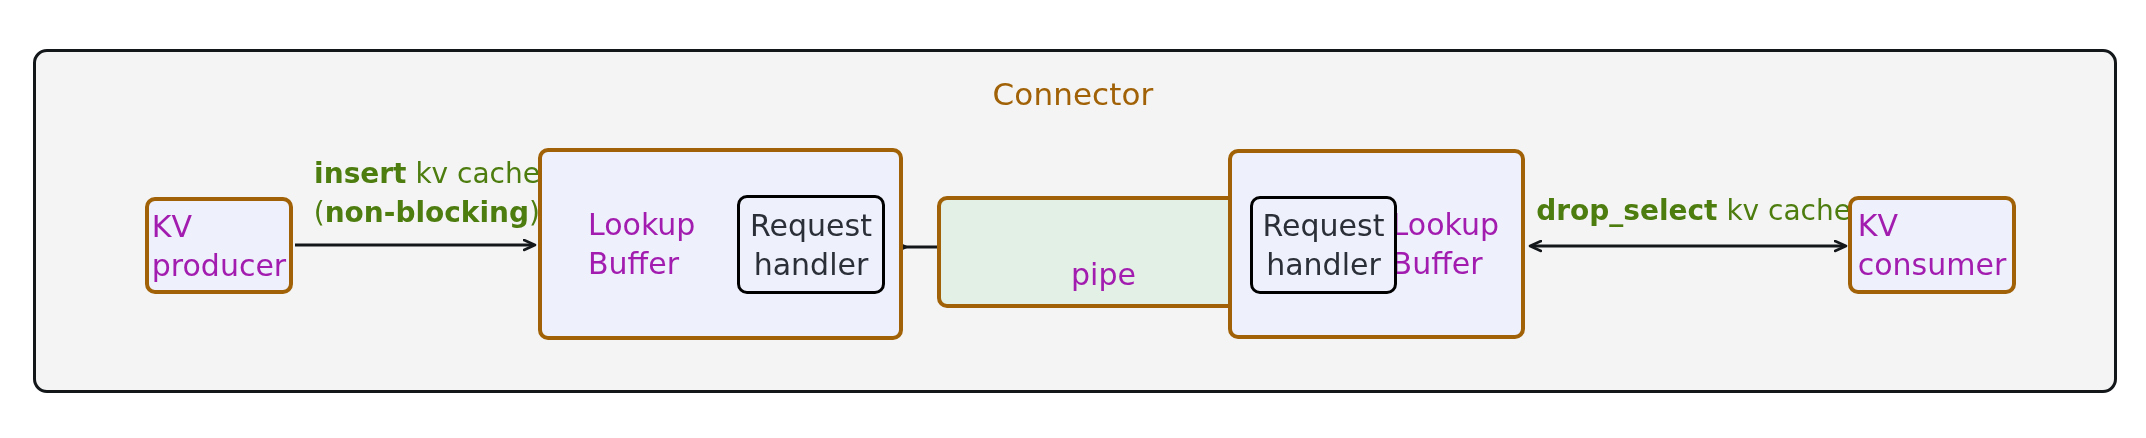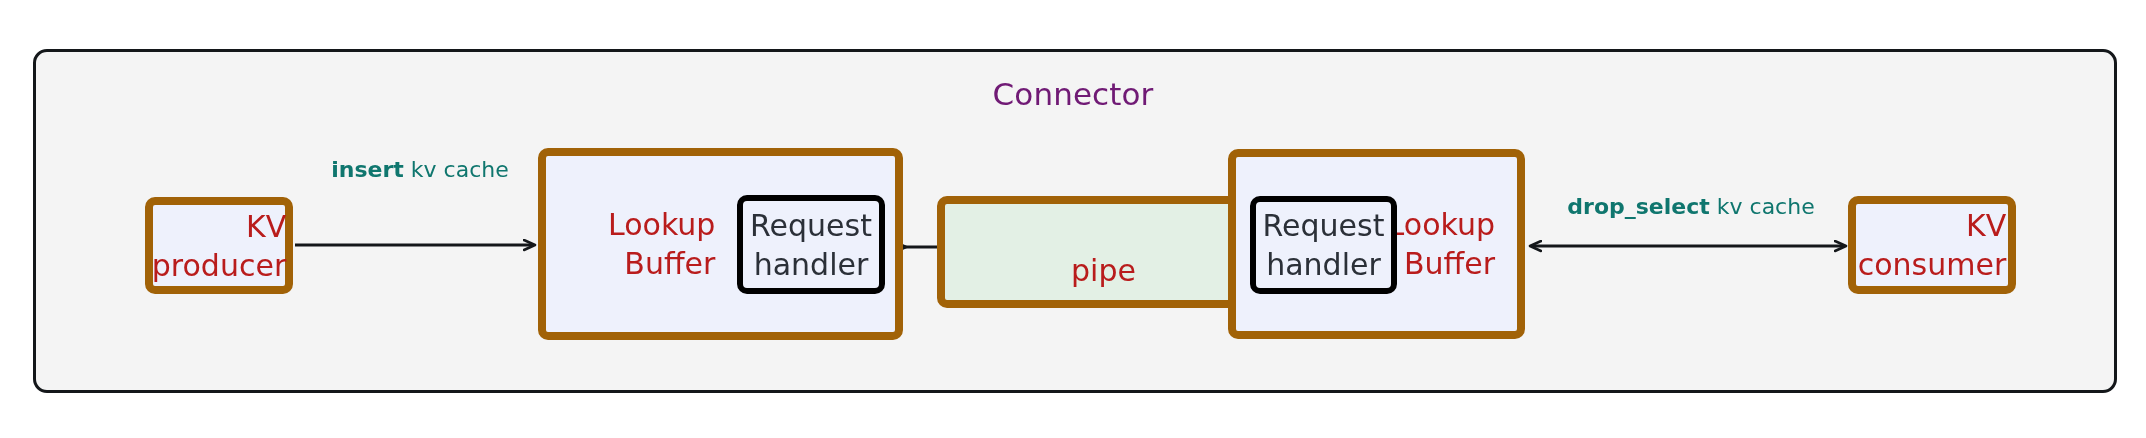--- a/index.html
+++ b/index.html
@@ -28,55 +28,55 @@
     border: 3px solid #14171a;
     border-radius: 14px;
   }
   .connector-title {
     position: absolute;
     left: 0;
     top: 76px;
     width: 2146px;
     text-align: center;
     font-size: 31px;
-    color: #701a75;
+    color: #a16207;
     letter-spacing: .1px;
   }
 
   
   .node {
     position: absolute;
     box-sizing: border-box;
-    border: 8px solid #a16207;
+    border: 4px solid #a16207;
     border-radius: 10px;
     background: #eef1fc;
     display: flex;
     align-items: center;
     justify-content: center;
-    text-align: right;
-    color: #b91c1c;
+    text-align: left;
+    color: #a21caf;
     font-size: 30px;
     line-height: 1.30;
   }
   .node.green { background: #e3f0e5; }
 
   .kv-producer { left: 145px;  top: 197px; width: 148px; height: 97px; }
   .kv-consumer { left: 1848px; top: 196px; width: 168px; height: 98px; }
 
   .buffer-left  { left: 538px;  top: 148px; width: 365px; height: 192px; justify-content: flex-start; }
   .buffer-right { left: 1228px; top: 149px; width: 297px; height: 190px; justify-content: flex-end; }
 
   .buffer-left .buffer-label  { padding-left: 46px; }
   .buffer-right .buffer-label { padding-right: 22px; }
-  .buffer-label { white-space: pre-line; margin-left: 16px; }
+  .buffer-label { white-space: pre-line; }
 
   .handler {
     position: absolute;
     box-sizing: border-box;
-    border: 6px solid #000000;
+    border: 3px solid #000000;
     border-radius: 10px;
     background: #eef1fc;
     display: flex;
     align-items: center;
     justify-content: center;
     text-align: center;
     color: #2b3038;
     font-size: 30px;
     line-height: 1.30;
     white-space: pre-line;
@@ -94,23 +94,23 @@
   #arrows {
     position: absolute;
     left: 0; top: 0;
     width: 2146px; height: 438px;
     pointer-events: none;
   }
 
   
   .edge-label {
     position: absolute;
-    text-align: center;
-    color: #0f766e;
-    font-size: 22px;
+    text-align: right;
+    color: #4d7c0f;
+    font-size: 28px;
     line-height: 1.38;
     white-space: nowrap;
   }
   .edge-label b { font-weight: 700; }
   .label-insert      { left: 300px;  top: 155px; width: 240px; }
   .label-drop-select { left: 1531px; top: 152px; width: 320px; margin-top: 40px; }
 </style>
 </head>
 <body>
 
@@ -136,20 +136,21 @@
     <line x1="1215" y1="247" x2="1247" y2="247" stroke="#14171a" stroke-width="3" marker-end="url(#ah-r)"></line>
 
     <line x1="1531" y1="246" x2="1845" y2="246" stroke="#14171a" stroke-width="3" marker-start="url(#ah-l)" marker-end="url(#ah-r)"></line>
   </svg>
 
   <div class="node kv-producer" style="white-space: pre-line;">KV
 producer</div>
 
   <div class="edge-label label-insert">
     <div><b>insert</b><span> kv cache</span></div>
+    <div><span>(</span><b>non-blocking</b><span>)</span></div>
   </div>
 
   <div class="node buffer-left">
     <span class="buffer-label">Lookup
 Buffer</span>
   </div>
   <div class="handler handler-left">Request
 handler</div>
 
   <div class="node green pipe">pipe</div>

